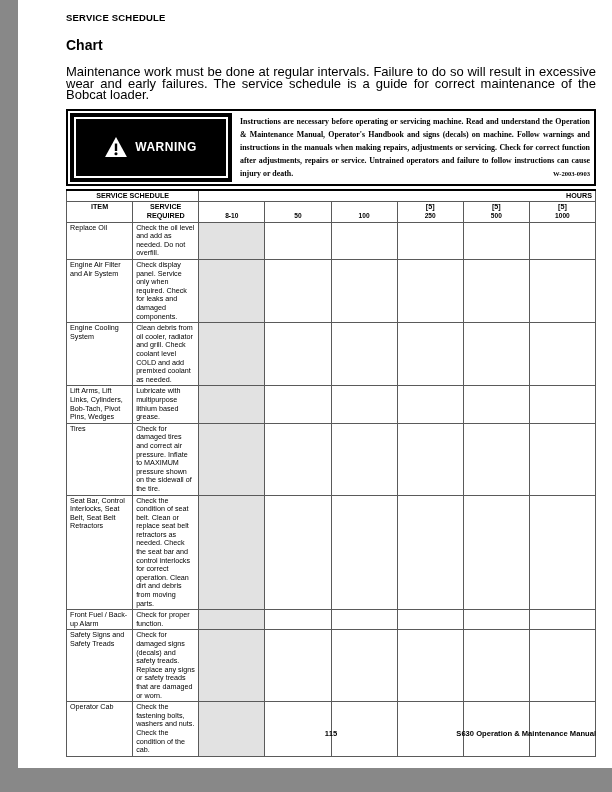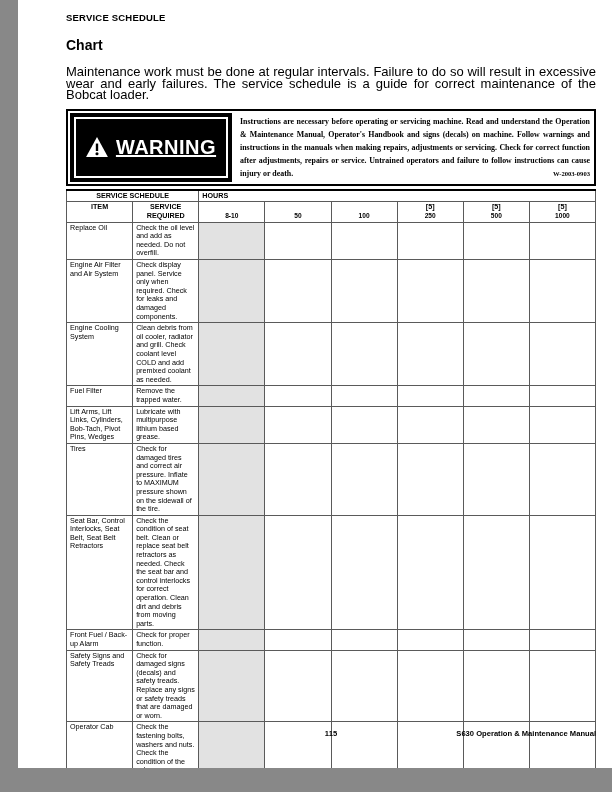--- a/index.html
+++ b/index.html
@@ -28,42 +28,42 @@
     width:162px;flex:0 0 162px;
     background:#000;
     padding:4px;box-sizing:border-box;
     display:flex;
   }
   .warn-panel-inner{
     border:2px solid #fff;
     flex:1;display:flex;align-items:center;justify-content:center;gap:8px;
   }
   .warn-icon{width:22px;height:20px;display:block;}
-  .warn-word{color:#fff;font-size:20px;font-weight:bold;letter-spacing:.5px;text-decoration:underline;}
+  .warn-word{color:#fff;font-size:12px;font-weight:bold;letter-spacing:.5px;}
   .warn-text-wrap{
     position:relative;flex:1;
     padding:2px 2px 2px 8px;
     font-size:7.9px;font-weight:bold;line-height:13px;text-align:justify;font-family:Liberation Serif, serif;
   }
   .warn-code{position:absolute;right:2px;bottom:2px;font-size:6.6px;font-weight:bold;}
 
   
   table.sched{
     border-collapse:collapse;width:100%;
     border:1.4px solid #000;border-top:2.6px solid #000;
     table-layout:fixed;
   }
   table.sched th,table.sched td{
     border:1px solid #5a5a5a;
     font-size:7.2px;line-height:8.6px;
     padding:1px 3px;vertical-align:top;
     overflow:hidden;
   }
   th.t-title{font-size:8.4px;font-weight:bold;text-align:center;padding:2px 0;}
-  th.t-hours{font-size:8.4px;font-weight:bold;text-align:left;padding:2px 0;}
+  th.t-hours{font-size:8.4px;font-weight:bold;text-align:right;padding:2px 0;}
   th.t-item,th.t-service{font-size:7.6px;font-weight:bold;text-align:center;vertical-align:middle;}
   th.t-hourcol{padding:1px 0;text-align:center;vertical-align:bottom;}
   th.t-hourcol .hc-note{font-size:7.2px;font-weight:bold;min-height:9px;}
   th.t-hourcol .hc-label{font-size:6.6px;font-weight:bold;}
   td.c-hour{text-align:center;padding:1px 0;font-weight:bold;font-size:7.4px;vertical-align:middle;}
   .shaded{background:#e2e2e2;}
 
   
   .pagefooter{
     position:absolute;left:48px;right:34px;bottom:30px;
@@ -161,30 +161,20 @@
           <td>Engine Cooling System</td>
           <td>Clean debris from oil cooler, radiator and grill. Check coolant level COLD and add premixed coolant as needed.</td>
           <td class="c-hour shaded"></td>
           <td class="c-hour"></td>
           <td class="c-hour"></td>
           <td class="c-hour"></td>
           <td class="c-hour"></td>
           <td class="c-hour"></td>
         </tr>
         <tr>
-          <td>Fuel Filter</td>
-          <td>Remove the trapped water.</td>
-          <td class="c-hour shaded"></td>
-          <td class="c-hour"></td>
-          <td class="c-hour"></td>
-          <td class="c-hour"></td>
-          <td class="c-hour"></td>
-          <td class="c-hour"></td>
-        </tr>
-        <tr>
           <td>Lift Arms, Lift Links, Cylinders, Bob-Tach, Pivot Pins, Wedges</td>
           <td>Lubricate with multipurpose lithium based grease.</td>
           <td class="c-hour shaded"></td>
           <td class="c-hour"></td>
           <td class="c-hour"></td>
           <td class="c-hour"></td>
           <td class="c-hour"></td>
           <td class="c-hour"></td>
         </tr>
         <tr>

